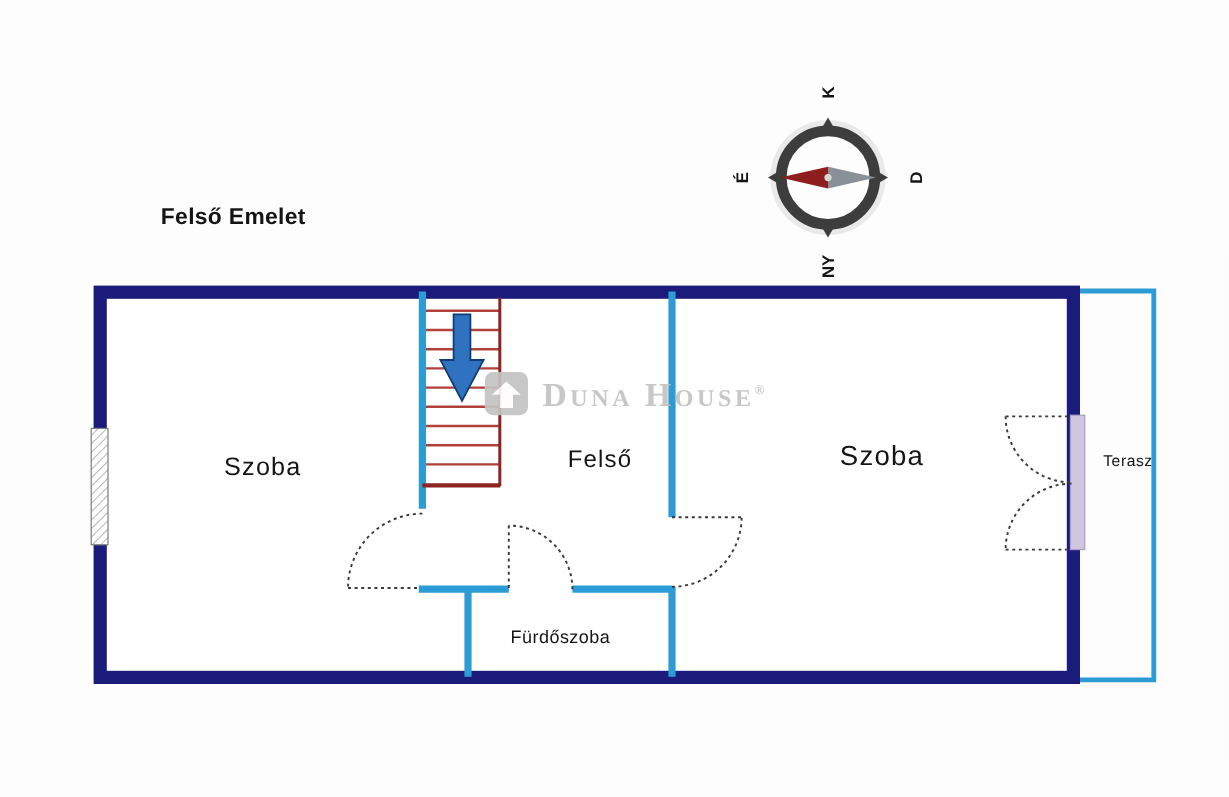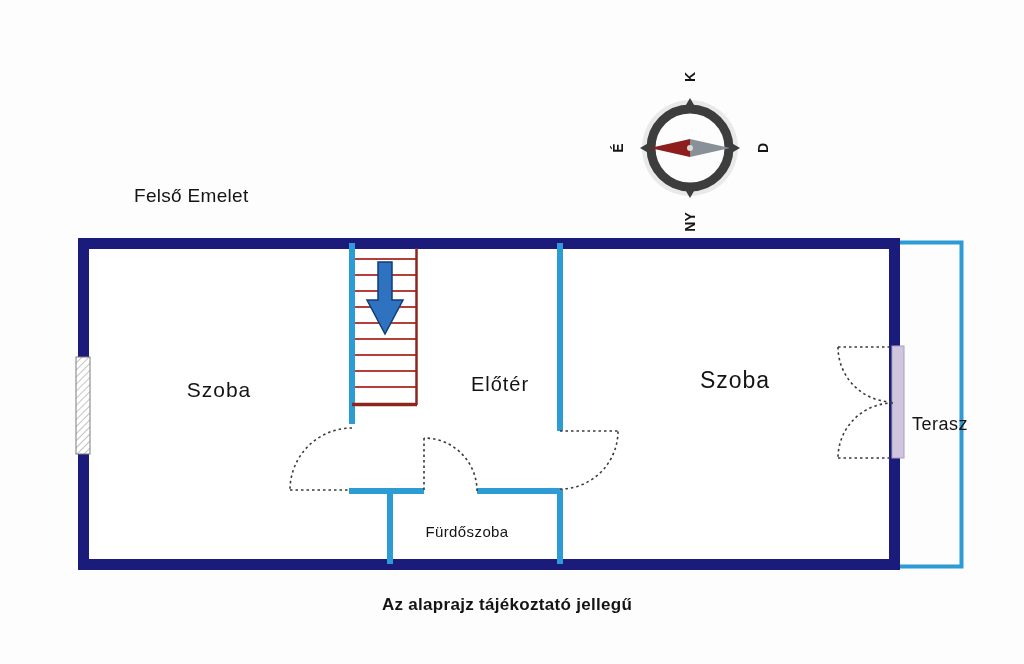--- a/index.html
+++ b/index.html
@@ -16,31 +16,31 @@
     --needle-south:#8a9097;
     --text:#141414;
   }
   html,body{margin:0;padding:0;background:#ffffff;}
   .canvas{
     position:relative;width:1024px;height:664px;background:#fdfdfd;overflow:hidden;
     font-family:"Liberation Sans",sans-serif;color:var(--text);
   }
   .plan-svg{position:absolute;left:0;top:0;z-index:1;}
   .floor-title{
-    position:absolute;left:134px;top:185px;z-index:3;
-    font-size:19px;font-weight:400;letter-spacing:.3px;
+    position:absolute;left:134px;top:171px;z-index:3;
+    font-size:19px;font-weight:700;letter-spacing:.3px;
   }
   .room-label{
     position:absolute;z-index:3;font-weight:400;white-space:nowrap;
     transform:translate(-50%,-50%);letter-spacing:1px;
   }
   .room-szoba-left{left:219px;top:390px;font-size:21px;}
   .room-eloter{left:500px;top:384px;font-size:20px;}
   .room-szoba-right{left:735px;top:380px;font-size:23px;}
-  .room-terasz{left:940px;top:384px;font-size:18px;letter-spacing:.5px;margin-top:40px;}
+  .room-terasz{left:940px;top:384px;font-size:13px;letter-spacing:.5px;}
   .room-furdoszoba{left:467px;top:531px;font-size:15px;letter-spacing:.4px;}
   .disclaimer{
     position:absolute;left:507px;top:605px;z-index:3;transform:translate(-50%,-50%);
     font-size:17px;font-weight:700;letter-spacing:.3px;white-space:nowrap;
   }
   .compass-label{
     position:absolute;z-index:3;font-size:14px;font-weight:700;
     transform:translate(-50%,-50%) rotate(-90deg);white-space:nowrap;
   }
   .compass-e{left:618px;top:148px;}
@@ -140,22 +140,29 @@
       <circle cx="690" cy="148" r="3" fill="#d8d8d8"></circle>
     </g>
   </svg>
 
   <div class="compass-label compass-k">K</div>
   <div class="compass-label compass-d">D</div>
   <div class="compass-label compass-ny">NY</div>
   <div class="compass-label compass-e">É</div>
 
   <div class="floor-title">Felső Emelet</div>
-  <div class="disclaimer">Az alaprajz tájékoztató jellegű</div>
 
   <div class="room-label room-szoba-left">Szoba</div>
-  <div class="room-label room-eloter">Előtér</div>
+  <div class="room-label room-eloter">Felső</div>
   <div class="room-label room-szoba-right">Szoba</div>
   <div class="room-label room-terasz">Terasz</div>
   <div class="room-label room-furdoszoba">Fürdőszoba</div>
 
+  <div class="watermark">
+    <svg width="38" height="38" viewBox="0 0 38 38">
+      <rect x="1" y="1" width="36" height="36" rx="7" style="fill:var(--watermark-gray)"></rect>
+      <polygon points="7,20 19,9 31,20" fill="#fdfdfd"></polygon>
+      <rect x="13.5" y="19" width="11" height="12" fill="#fdfdfd"></rect>
+    </svg>
+    <div class="watermark-text"><span>Duna House</span><span class="watermark-reg">®</span></div>
+  </div>
 
 </div>
 
 </body></html>

